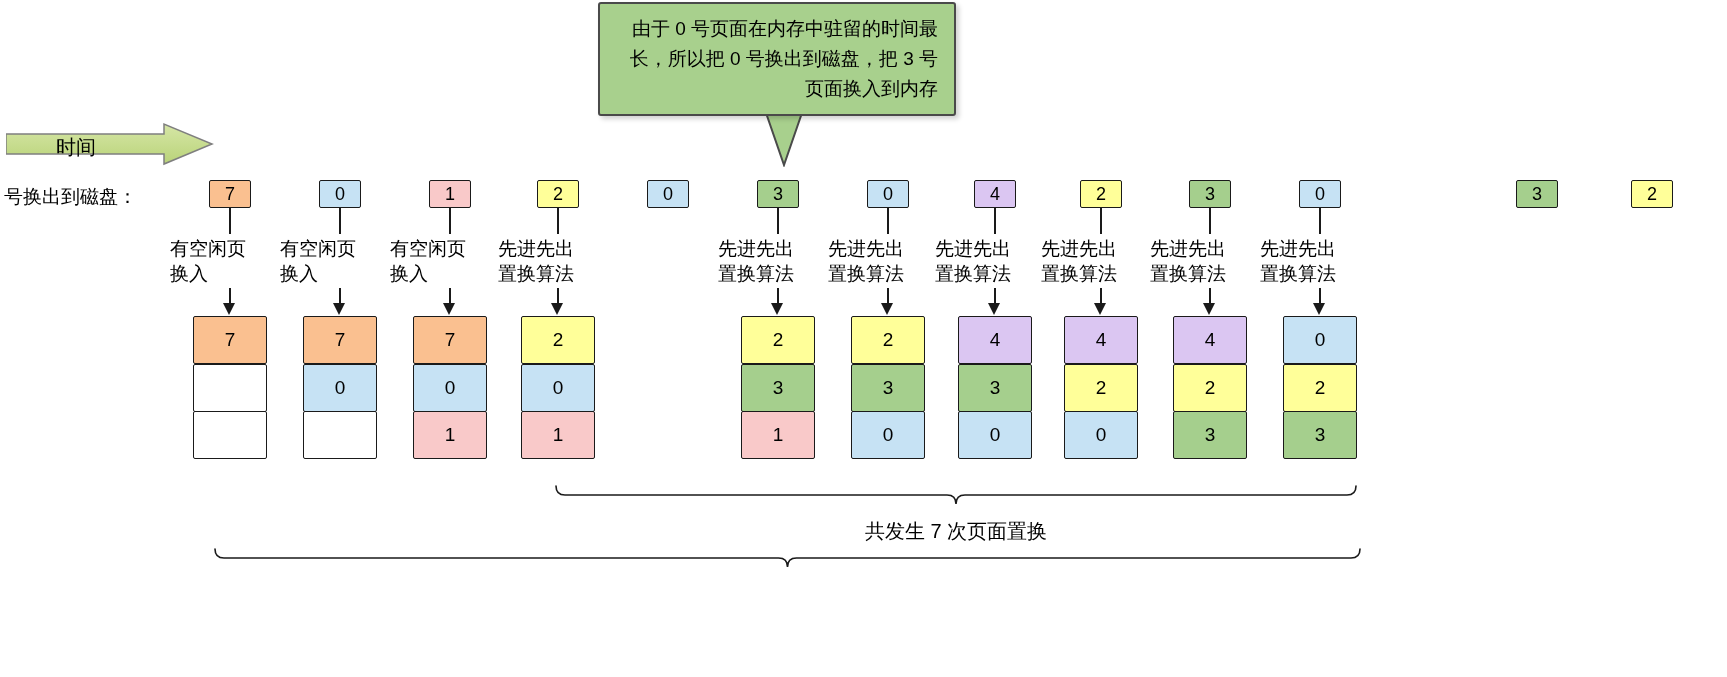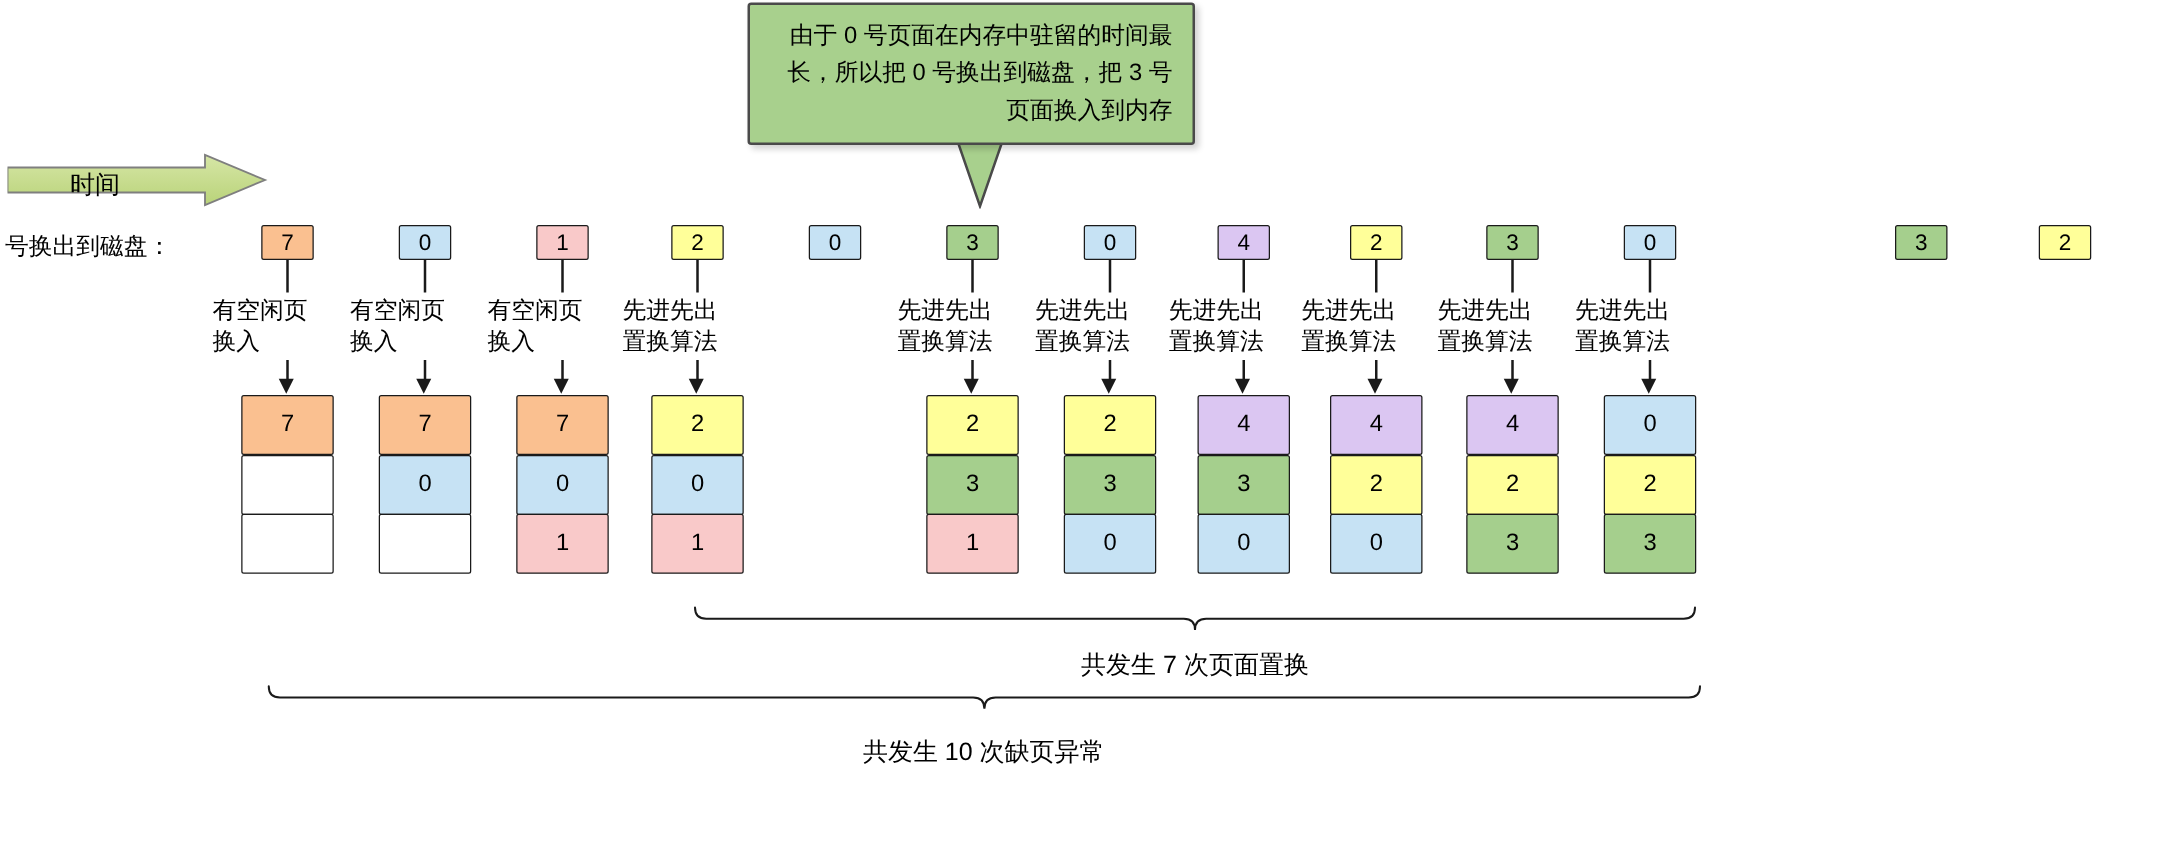--- a/index.html
+++ b/index.html
@@ -179,14 +179,13 @@
       <div class="mem-cell" style="left: 1283px; top: 411px; background: rgb(165, 207, 141);">3</div>
       <div class="request-box" style="left: 1516px; top: 180px; background: rgb(165, 207, 141);">3</div>
       <div class="request-box" style="left: 1631px; top: 180px; background: rgb(255, 255, 153);">2</div>
     </div>
 
   <svg id="braces-svg" class="abs overlay" width="1727" height="677">
       <path d="M 556 486 Q 556 495 565 495 L 947 495 Q 956 495 956 504 Q 956 495 965 495 L 1347 495 Q 1356 495 1356 486" fill="none" stroke="#1a1a1a" stroke-width="1.6" stroke-linecap="round"></path>
       <path d="M 215 549 Q 215 558 224 558 L 778.5 558 Q 787.5 558 787.5 567 Q 787.5 558 796.5 558 L 1351 558 Q 1360 558 1360 549" fill="none" stroke="#1a1a1a" stroke-width="1.6" stroke-linecap="round"></path>
     </svg>
   <div id="brace1-label" class="abs brace-label">共发生 7 次页面置换</div>
-  <div id="brace2-label" class="abs brace-label">共发生 10 次缺页异常</div>
 </div>
 
 </body></html>

